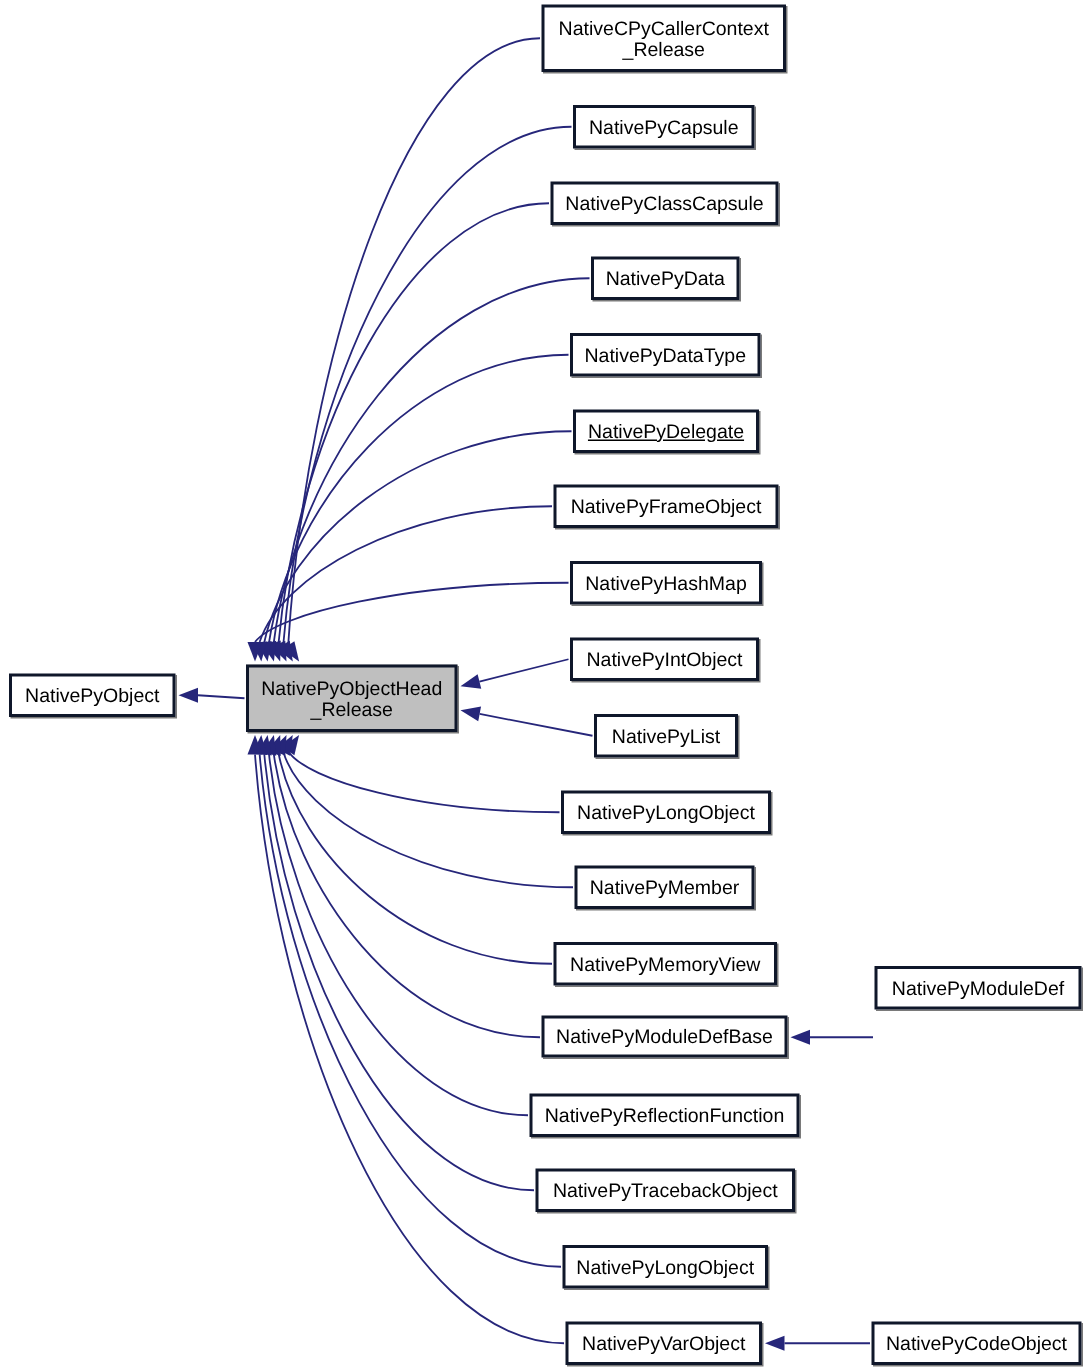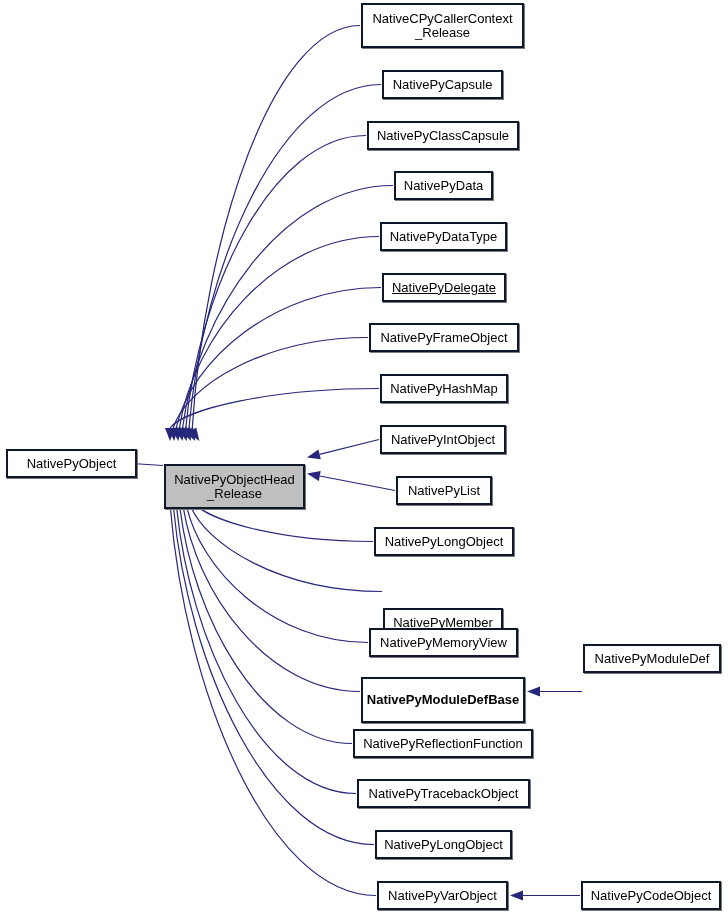--- a/index.html
+++ b/index.html
@@ -40,21 +40,20 @@
     font-family: "Liberation Sans", sans-serif;
     font-size: 13px;
     line-height: 14px;
     color: #000000;
     white-space: pre-line;
     letter-spacing: 0px;
     user-select: none;
   }
   .node-box.highlight {
     background: #bfbfbf;
-    margin-top: 21px;
   }
   .node-label {
     display: block;
     width: 100%;
     padding: 0 3px;
     box-sizing: border-box;
   }
 </style>
 </head>
 <body>
@@ -102,38 +101,38 @@
         <polygon points="186.8,490 187.17844112981115,503.9232461125726 177.7508944745277,500.5883751911644" fill="#26267a"></polygon>
         <polygon points="182.6,490 184.15912616619596,503.8408498871234 174.48249320931018,501.31839580077957" fill="#26267a"></polygon>
         <polygon points="178.4,490 181.12855329667687,503.6585137151593 171.27270562758125,501.9666902244893" fill="#26267a"></polygon>
         <polygon points="174.2,490 178.07827849608003,503.37755418254187 168.11438175105712,502.52857735451767" fill="#26267a"></polygon>
         <polygon points="170,490 175,503 165,503" fill="#26267a"></polygon>
         <polygon points="527,691.5 540,686.5 540,696.5" fill="#26267a"></polygon>
         <polygon points="510,895.5 523,890.5 523,900.5" fill="#26267a"></polygon>
       </g>
   </svg>
   <div id="nodes-layer">
-      <div class="node-box" style="left: 6px; top: 449px; width: 131px; height: 29px;"><span class="node-label">NativePyObject</span></div>
+      <div class="node-box" style="left: 6px; top: 449px; width: 111px; height: 29px;"><span class="node-label">NativePyObject</span></div>
       <div class="node-box highlight" style="left: 164px; top: 443px; width: 141px; height: 45px;"><span class="node-label">NativePyObjectHead
 _Release</span></div>
       <div class="node-box" style="left: 361px; top: 3px; width: 163px; height: 45px;"><span class="node-label">NativeCPyCallerContext
 _Release</span></div>
       <div class="node-box" style="left: 382px; top: 70px; width: 121px; height: 29px;"><span class="node-label">NativePyCapsule</span></div>
       <div class="node-box" style="left: 367px; top: 121px; width: 152px; height: 29px;"><span class="node-label">NativePyClassCapsule</span></div>
       <div class="node-box" style="left: 394px; top: 171px; width: 99px; height: 29px;"><span class="node-label">NativePyData</span></div>
       <div class="node-box" style="left: 380px; top: 222px; width: 127px; height: 29px;"><span class="node-label">NativePyDataType</span></div>
       <div class="node-box" style="left: 382px; top: 273px; width: 124px; height: 29px; text-decoration: underline;"><span class="node-label">NativePyDelegate</span></div>
       <div class="node-box" style="left: 369px; top: 323px; width: 150px; height: 29px;"><span class="node-label">NativePyFrameObject</span></div>
       <div class="node-box" style="left: 380px; top: 374px; width: 128px; height: 29px; justify-content: flex-end;"><span class="node-label">NativePyHashMap</span></div>
       <div class="node-box" style="left: 380px; top: 425px; width: 126px; height: 29px;"><span class="node-label">NativePyIntObject</span></div>
       <div class="node-box" style="left: 396px; top: 476px; width: 96px; height: 29px;"><span class="node-label">NativePyList</span></div>
       <div class="node-box" style="left: 374px; top: 527px; width: 140px; height: 29px;"><span class="node-label">NativePyLongObject</span></div>
-      <div class="node-box" style="left: 383px; top: 577px; width: 120px; height: 29px; margin-top: 31px;"><span class="node-label">NativePyMember</span></div>
+      <div class="node-box" style="left: 383px; top: 577px; width: 120px; height: 29px;"><span class="node-label">NativePyMember</span></div>
       <div class="node-box" style="left: 369px; top: 628px; width: 149px; height: 29px;"><span class="node-label">NativePyMemoryView</span></div>
-      <div class="node-box" style="left: 361px; top: 677px; width: 164px; height: 46px; font-weight: bold;"><span class="node-label">NativePyModuleDefBase</span></div>
+      <div class="node-box" style="left: 361px; top: 677px; width: 164px; height: 28px;"><span class="node-label">NativePyModuleDefBase</span></div>
       <div class="node-box" style="left: 583px; top: 644px; width: 138px; height: 29px;"><span class="node-label">NativePyModuleDef</span></div>
       <div class="node-box" style="left: 353px; top: 729px; width: 180px; height: 29px;"><span class="node-label">NativePyReflectionFunction</span></div>
       <div class="node-box" style="left: 357px; top: 779px; width: 173px; height: 29px;"><span class="node-label">NativePyTracebackObject</span></div>
       <div class="node-box" style="left: 375px; top: 830px; width: 137px; height: 29px;"><span class="node-label">NativePyLongObject</span></div>
       <div class="node-box" style="left: 377px; top: 881px; width: 131px; height: 29px;"><span class="node-label">NativePyVarObject</span></div>
       <div class="node-box" style="left: 581px; top: 881px; width: 140px; height: 29px;"><span class="node-label">NativePyCodeObject</span></div>
     </div>
 </div>
 
 </body></html>

